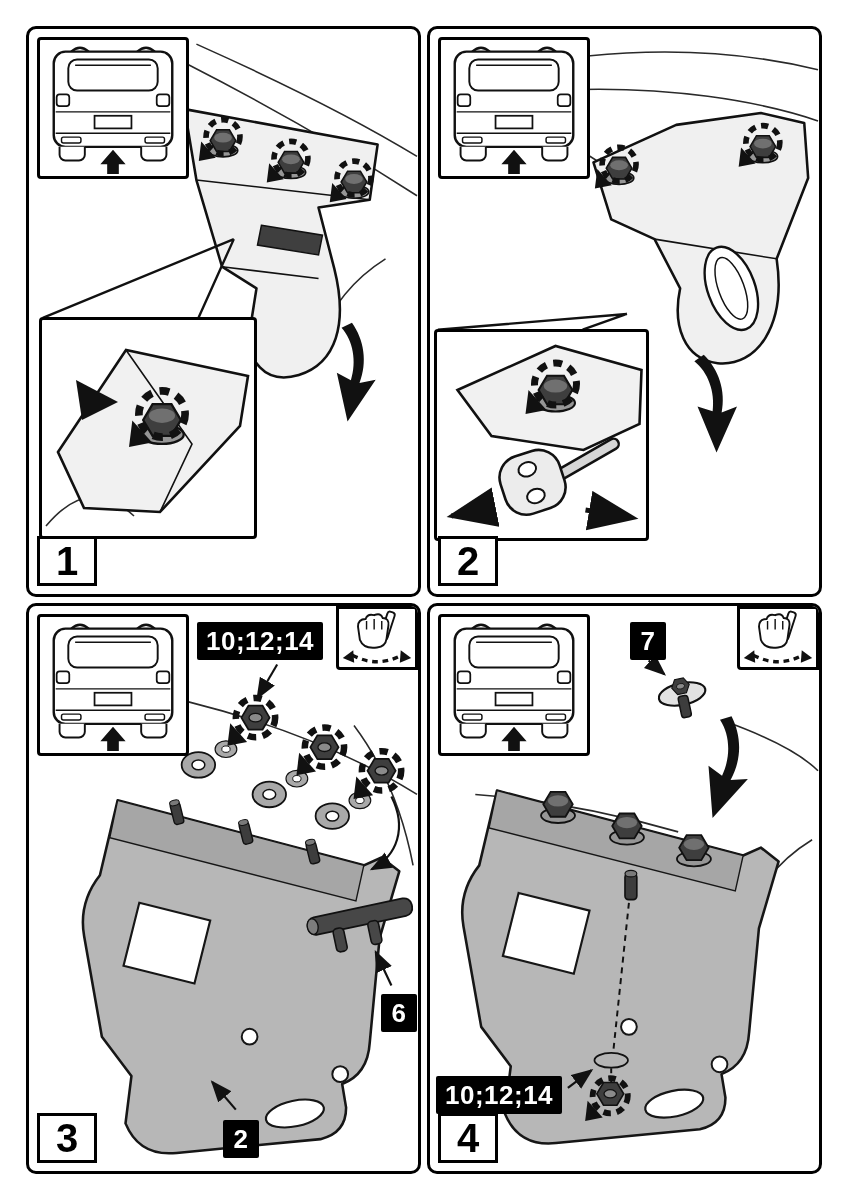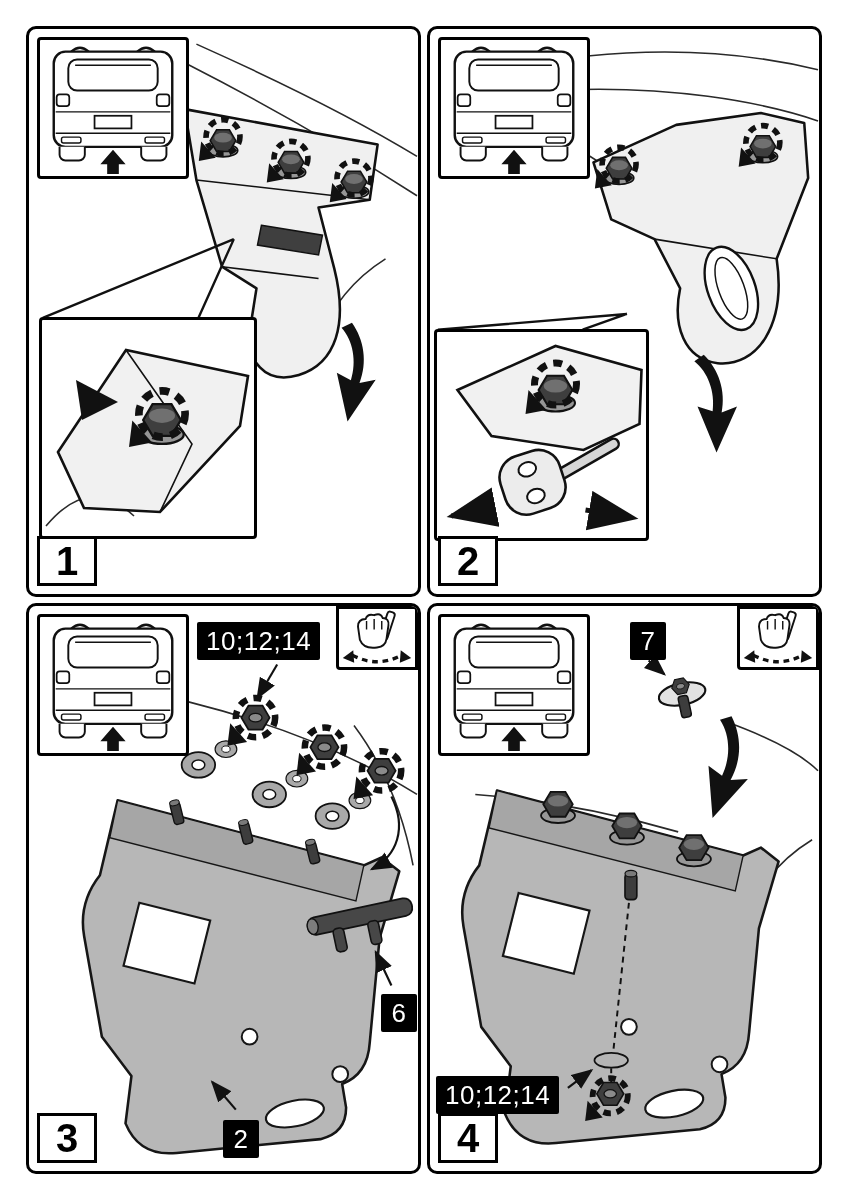--- a/index.html
+++ b/index.html
@@ -12,21 +12,21 @@
   .box{position:absolute;border:3px solid #000;background:#fff;border-radius:4px}
   .car-box{left:8px;top:8px;width:152px;height:142px}
   .car-box svg{width:100%;height:100%;display:block}
   .tool-box{right:0;top:0;width:82px;height:64px;border-radius:0 4px 0 4px}
   .tool-box svg{width:100%;height:100%;display:block}
   .zoom-box svg{width:100%;height:100%;display:block}
   .z1{left:10px;top:288px;width:218px;height:222px}
   .z2{left:4px;top:300px;width:215px;height:212px}
   .stepnum{position:absolute;left:8px;bottom:8px;width:60px;height:50px;border:3px solid #000;background:#fff;
            display:flex;align-items:center;justify-content:center;font-size:40px;font-weight:bold;line-height:1}
-  .blklabel{position:absolute;background:#000;color:#fff;font-weight:normal;font-size:26px;line-height:1;
+  .blklabel{position:absolute;background:#000;color:#fff;font-weight:bold;font-size:26px;line-height:1;
             padding:6px 9px;letter-spacing:.5px;border-radius:2px}
   .blklabel.sq{width:36px;height:38px;display:flex;align-items:center;justify-content:center;padding:0}
   .thin{fill:none;stroke:#2a2a2a;stroke-width:1.6}
   .thinA{fill:none;stroke:#111;stroke-width:2.2}
   .dash{fill:none;stroke:#111;stroke-width:5;stroke-dasharray:7 6}
   .wedge{fill:none;stroke:#111;stroke-width:2.4}
 </style>
 </head>
 <body>
 

